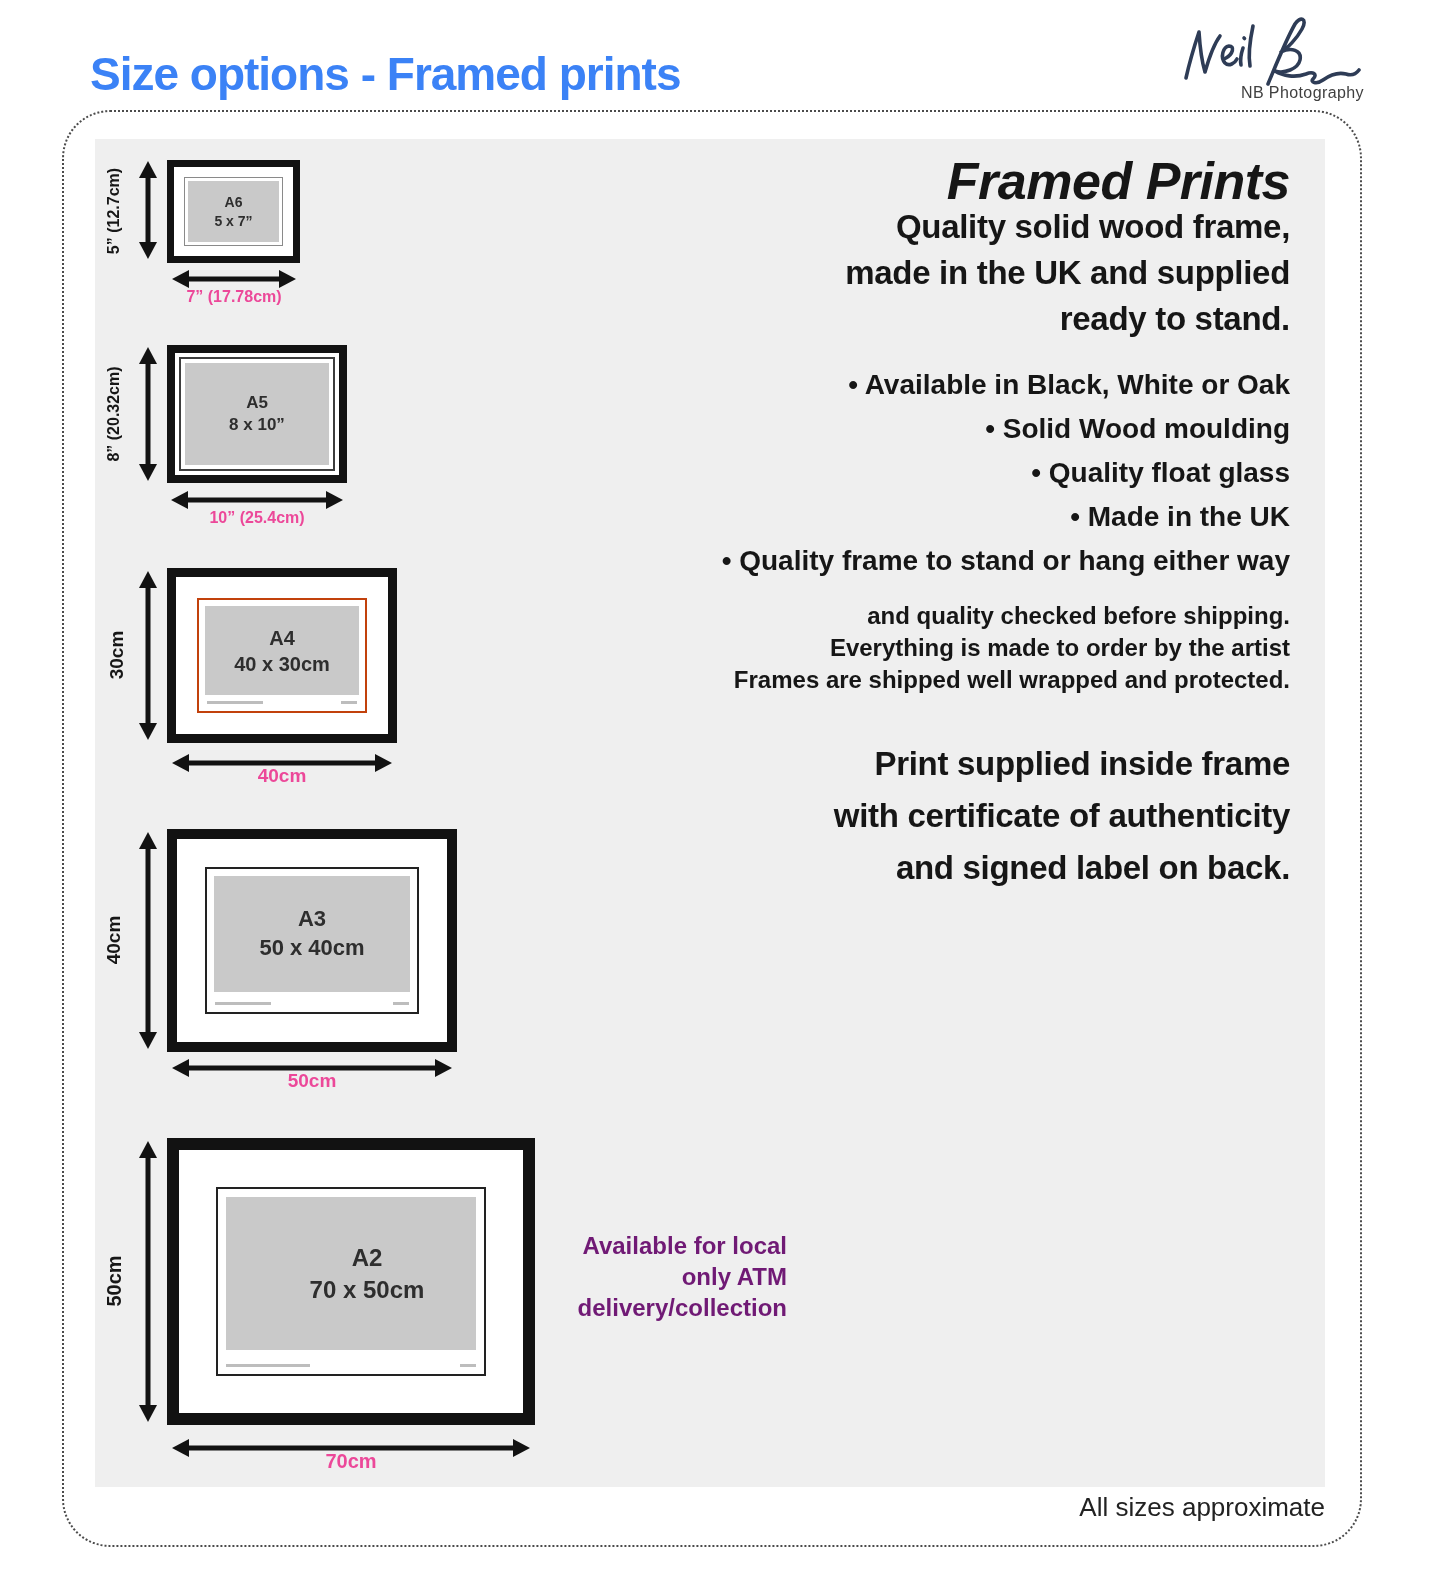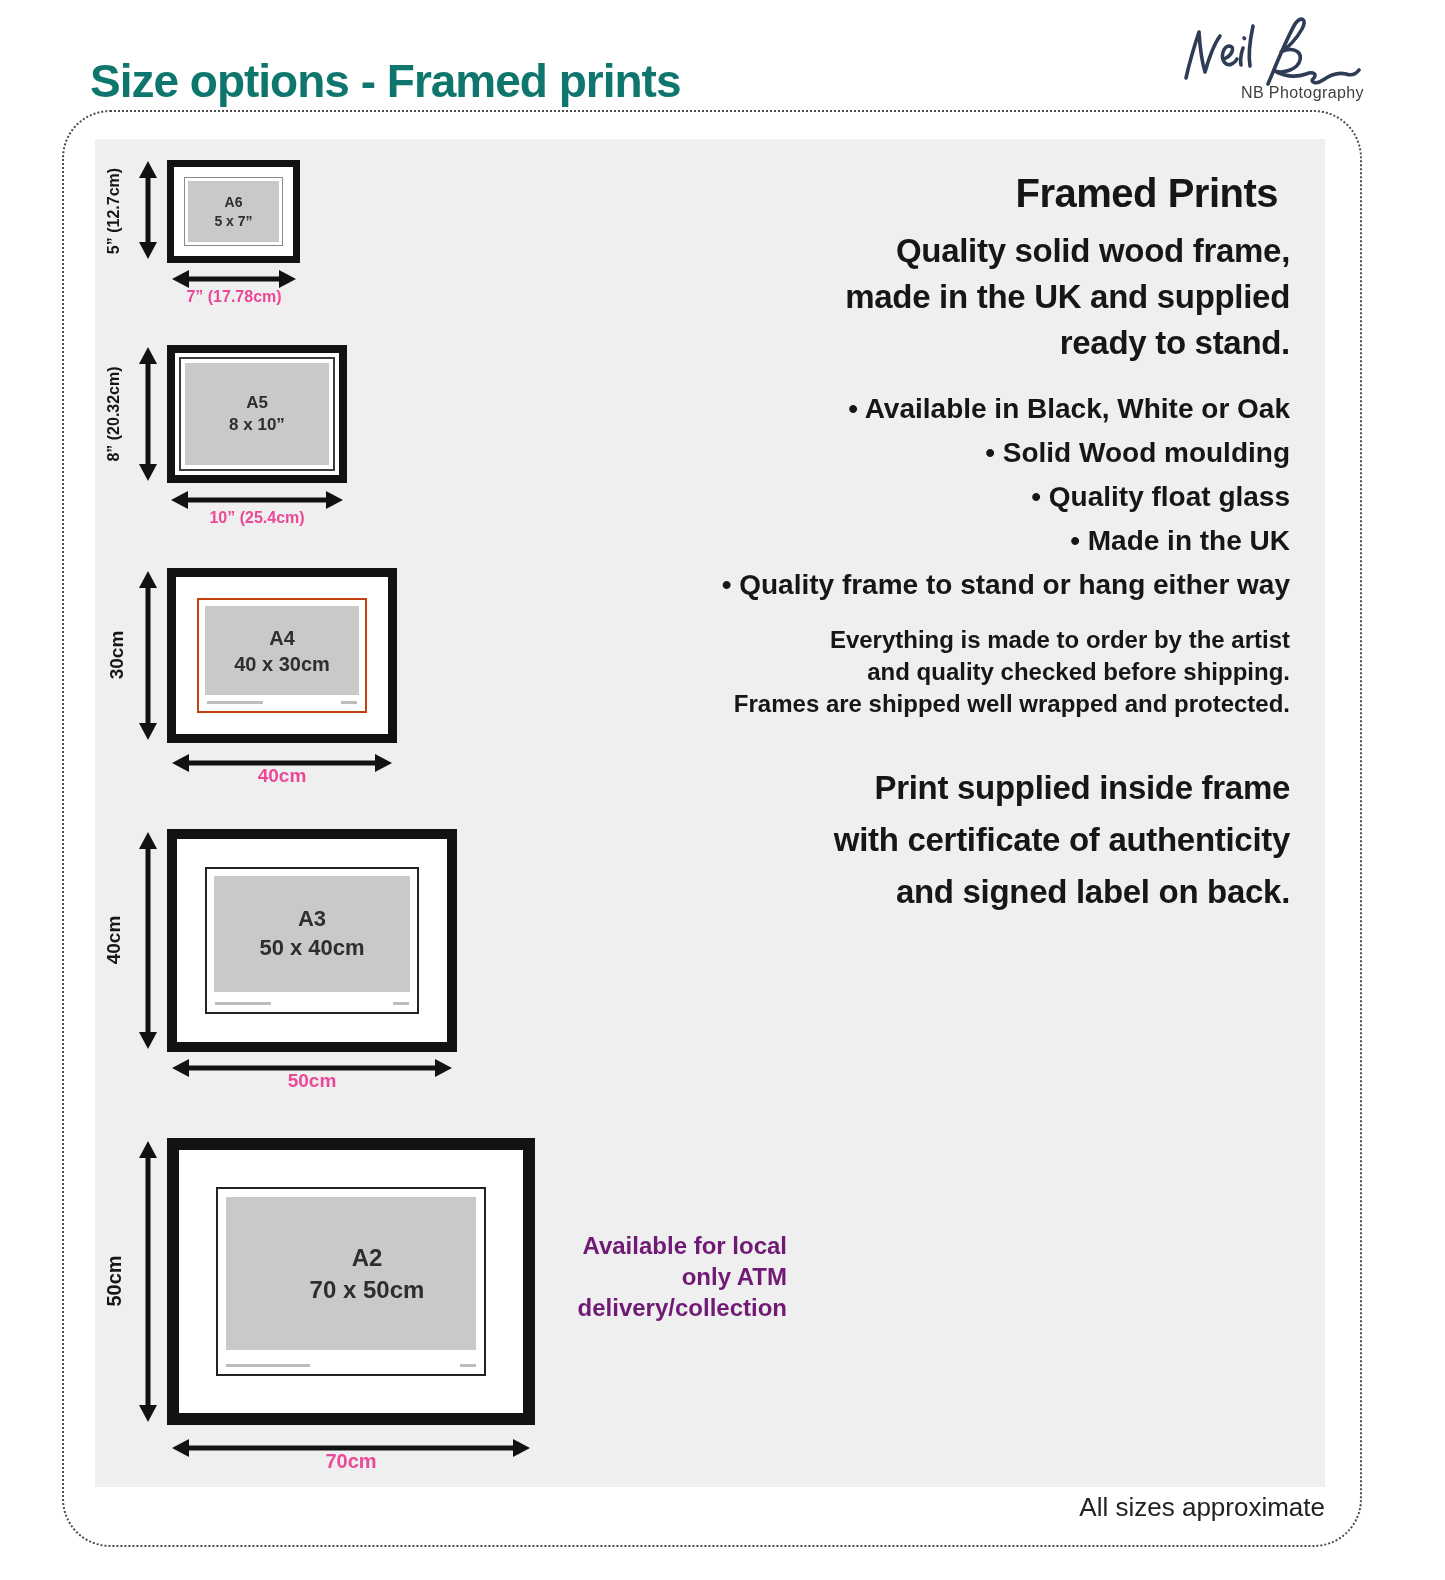--- a/index.html
+++ b/index.html
@@ -1,22 +1,22 @@
 <!DOCTYPE html>
 <html><head>
 <meta charset="utf-8">
 <style>
   html,body{margin:0;padding:0;}
   body{
     width:1445px;height:1580px;position:relative;background:#ffffff;
     font-family:"Liberation Sans",sans-serif;color:#171717;overflow:hidden;
   }
   .page-title{
-    position:absolute;left:90px;top:54px;font-size:46px;font-weight:800;
-    letter-spacing:-1px;color:#0f766e;white-space:nowrap;text-align:right;
+    position:absolute;left:90px;top:47px;font-size:46px;font-weight:800;
+    letter-spacing:-1px;color:#3b82f6;white-space:nowrap;text-align:right;
   }
   .logo{position:absolute;left:1178px;top:16px;width:190px;height:88px;}
   .logo svg{position:absolute;left:0;top:0;}
   .logo-text{
     position:absolute;right:4px;bottom:2px;font-size:16px;color:#404040;
     letter-spacing:.4px;white-space:nowrap;
   }
   .board{
     position:absolute;left:62px;top:110px;width:1300px;height:1437px;
     border:2px dotted #4b4b4b;border-radius:48px;box-sizing:border-box;
@@ -57,21 +57,21 @@
   .vlabel{
     position:absolute;transform:translate(-50%,-50%) rotate(-90deg);
     font-weight:700;white-space:nowrap;color:#171717;
   }
   .hlabel{
     position:absolute;transform:translateX(-50%);
     font-weight:700;white-space:nowrap;color:#ec4899;
   }
   
   .info{position:absolute;left:645px;top:158px;width:645px;text-align:right;color:#161616;}
-  .info-heading{font-size:40px;font-weight:800;line-height:46px;letter-spacing:-.5px;margin:12px;}
+  .info-heading{font-size:52px;font-weight:800;line-height:46px;letter-spacing:-.5px;margin:0;font-style:italic;}
   .info-sub{font-size:33px;font-weight:700;line-height:46px;letter-spacing:-.3px;}
   .info-bullets{margin-top:21px;font-size:28px;font-weight:700;line-height:44px;}
   .info-para{margin-top:17px;font-size:24px;font-weight:700;line-height:32px;}
   .info-cert{margin-top:42px;font-size:33px;font-weight:700;line-height:52px;letter-spacing:-.3px;}
   .local-note{
     position:absolute;left:480px;top:1230px;width:307px;text-align:right;
     font-size:24px;font-weight:700;line-height:31px;color:#701a75;
   }
   .footer-note{
     position:absolute;right:120px;top:1492px;font-size:26px;font-weight:400;
@@ -229,22 +229,22 @@
     <div>ready to stand.</div>
   </div>
   <div class="info-bullets">
     <div>• Available in Black, White or Oak</div>
     <div>• Solid Wood moulding</div>
     <div>• Quality float glass</div>
     <div>• Made in the UK</div>
     <div>• Quality frame to stand or hang either way</div>
   </div>
   <div class="info-para">
+    <div>and quality checked before shipping.</div>
     <div>Everything is made to order by the artist</div>
-    <div>and quality checked before shipping.</div>
     <div>Frames are shipped well wrapped and protected.</div>
   </div>
   <div class="info-cert">
     <div>Print supplied inside frame</div>
     <div>with certificate of authenticity</div>
     <div>and signed label on back.</div>
   </div>
 </div>
 
 <div class="footer-note">All sizes approximate</div>

